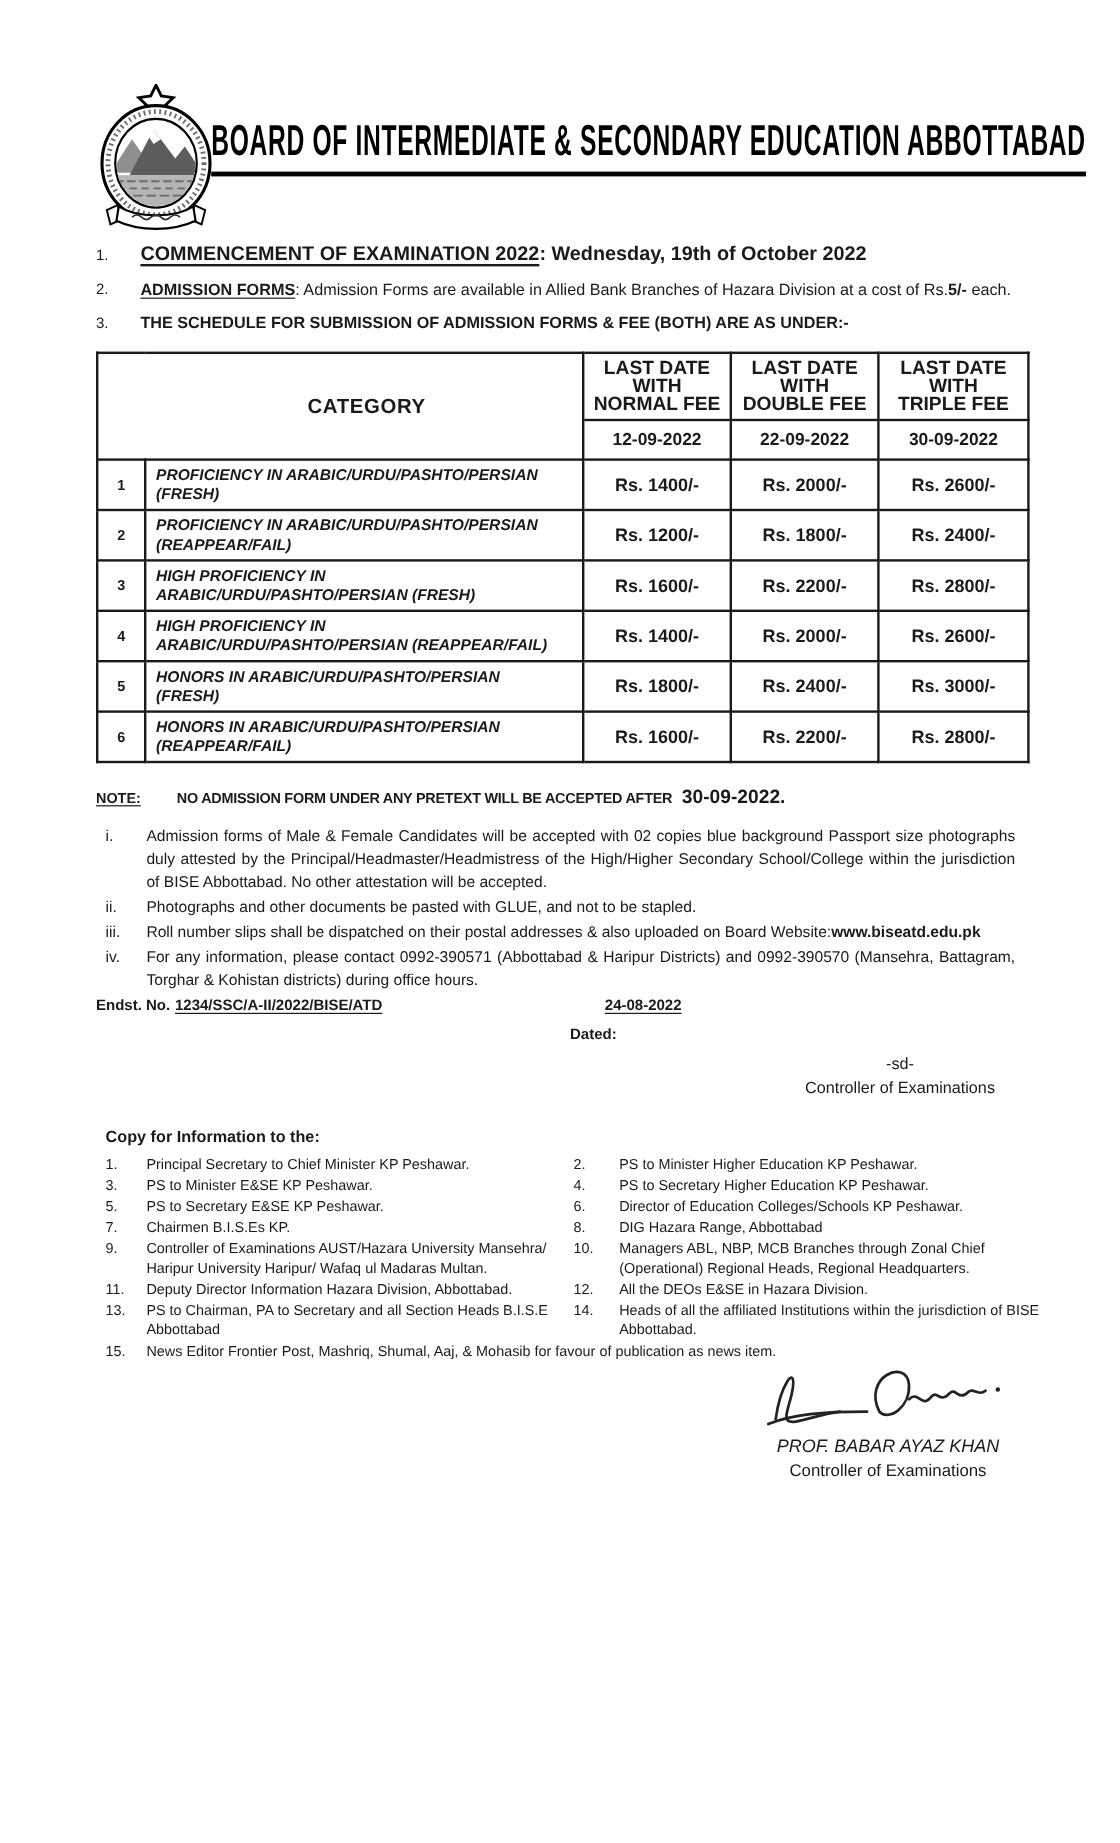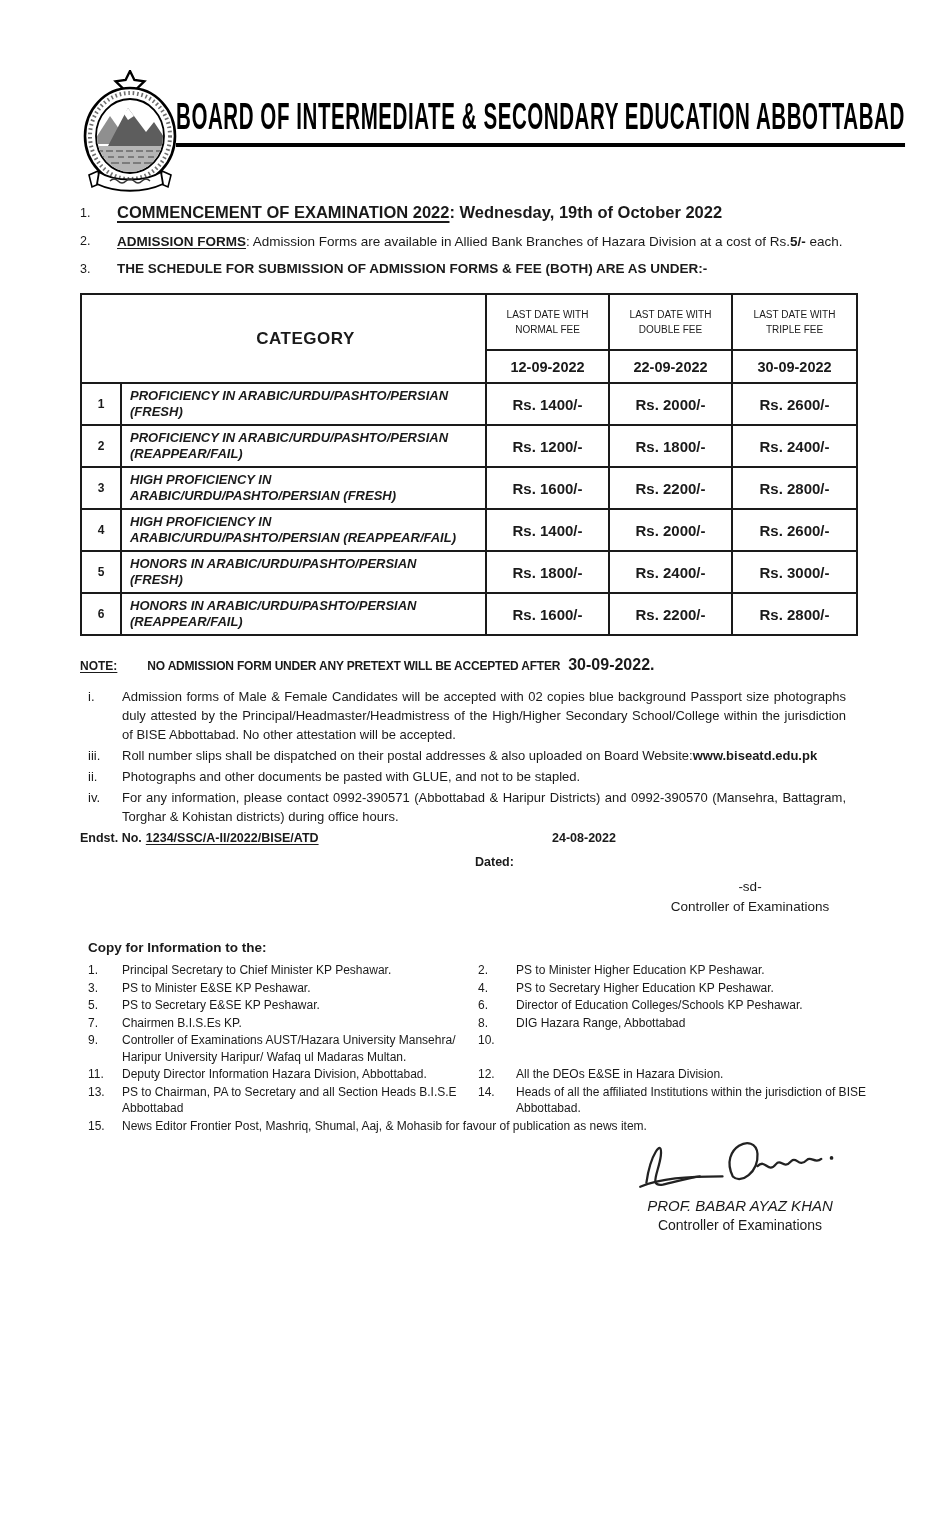--- a/index.html
+++ b/index.html
@@ -38,21 +38,21 @@
   .item3 { top:261px; font-size:13.5px; font-weight:bold; }
   .item3 .n { font-weight:normal; padding-top:1px; }
 
   
   .schedule-table {
     left:80px; top:293px; width:776px;
     border-collapse:collapse; table-layout:fixed;
   }
   .schedule-table th, .schedule-table td { border:2px solid #1a1a1a; background:#fff; }
   .th-category { font-size:17px; font-weight:bold; letter-spacing:.5px; text-align:center;padding-left:44px; }
-  .th-fee { font-size:10px; font-weight:normal; white-space:pre-line; text-align:center; height:56px; line-height:15px; }
+  .th-fee { font-size:16px; font-weight:bold; white-space:pre-line; text-align:center; height:56px; line-height:15px; }
   .th-date { font-size:14.5px; font-weight:bold; text-align:center; height:33px; }
   .td-sno { text-align:center; font-weight:bold; font-size:12px; height:42px; }
   .td-cat { font-weight:bold; font-size:13px; line-height:16px; padding:4px 8px; white-space:pre-line;font-style:italic; }
   .td-fee { text-align:center; font-weight:bold; font-size:15px;border-radius:15px; }
 
   
   .note-line { left:80px; top:656px; width:780px; }
   .note-label { font-size:12px; font-weight:bold; text-decoration:underline; text-underline-offset:2px; }
   .note-text { font-size:12px; font-weight:bold; margin-left:30px; letter-spacing:-.2px; }
   .note-date { font-size:16px; font-weight:bold; margin-left:8px; }
@@ -61,21 +61,21 @@
   .instructions { left:88px; top:687px; width:758px; }
   .instr-row { display:flex; margin-bottom:2px; }
   .instr-num { flex:0 0 34px; font-size:13px; line-height:19px; }
   .instr-text { flex:1; font-size:13px; line-height:19px; text-align:justify; }
   .instr-text b { font-weight:bold; }
 
   
   .endst { left:80px; top:831px; width:780px; font-size:12.5px; font-weight:bold; }
   .endst .no { text-decoration:underline; text-underline-offset:2px; margin-left:4px; padding-right:14px; }
   .endst .dated { position:absolute; left:395px;margin-top:24px; }
-  .endst .ddate { position:absolute; left:472px; text-underline-offset:2px; }
+  .endst .ddate { position:absolute; left:424px; text-decoration:underline; text-underline-offset:2px; }
 
   
   .sd-block { left:652px; top:877px; width:196px; text-align:center; font-size:13.5px; line-height:20px; }
 
   
   .copy-heading { left:88px; top:940px; font-size:13.5px; font-weight:bold; }
   .copy-list { left:88px; top:962px; width:790px; font-size:12px; }
   .copy-row { display:flex; line-height:16.5px; margin-bottom:1px; }
   .copy-ln { flex:0 0 34px; }
   .copy-lt { flex:0 0 356px; white-space:pre; }
@@ -222,27 +222,27 @@
   </div>
 
   <div class="abs instructions">
 
       <div class="instr-row">
         <span class="instr-num">i.</span>
         <span class="instr-text"><span>Admission forms of Male &amp; Female Candidates will be accepted with 02 copies blue background Passport size photographs duly attested by the Principal/Headmaster/Headmistress of the High/Higher Secondary School/College within the jurisdiction of BISE Abbottabad. No other attestation will be accepted.</span><b></b></span>
       </div>
 
       <div class="instr-row">
+        <span class="instr-num">ii.</span>
+        <span class="instr-text"><span>Photographs and other documents be pasted with GLUE, and not to be stapled.</span><b></b></span>
+      </div>
+
+      <div class="instr-row">
         <span class="instr-num">iii.</span>
         <span class="instr-text"><span>Roll number slips shall be dispatched on their postal addresses &amp; also uploaded on Board Website:</span><b>www.biseatd.edu.pk</b></span>
-      </div>
-
-      <div class="instr-row">
-        <span class="instr-num">ii.</span>
-        <span class="instr-text"><span>Photographs and other documents be pasted with GLUE, and not to be stapled.</span><b></b></span>
       </div>
 
       <div class="instr-row">
         <span class="instr-num">iv.</span>
         <span class="instr-text"><span>For any information, please contact 0992-390571 (Abbottabad &amp; Haripur Districts) and 0992-390570 (Mansehra, Battagram, Torghar &amp; Kohistan districts) during office hours.</span><b></b></span>
       </div>
     </div>
 
   <div class="abs endst">
     <span>Endst. No.</span><span class="no">1234/SSC/A-II/2022/BISE/ATD</span>
@@ -284,20 +284,22 @@
         <span class="copy-lt">Chairmen B.I.S.Es KP.</span>
         <span class="copy-rn">8.</span>
         <span class="copy-rt">DIG Hazara Range, Abbottabad</span>
       </div>
 
       <div class="copy-row">
         <span class="copy-ln">9.</span>
         <span class="copy-lt">Controller of Examinations AUST/Hazara University Mansehra/
 Haripur University Haripur/ Wafaq ul Madaras Multan.</span>
         <span class="copy-rn">10.</span>
+        <span class="copy-rt">Managers ABL, NBP, MCB Branches through Zonal Chief
+(Operational) Regional Heads, Regional Headquarters.</span>
       </div>
 
       <div class="copy-row">
         <span class="copy-ln">11.</span>
         <span class="copy-lt">Deputy Director Information Hazara Division, Abbottabad.</span>
         <span class="copy-rn">12.</span>
         <span class="copy-rt">All the DEOs E&amp;SE in Hazara Division.</span>
       </div>
 
       <div class="copy-row">

